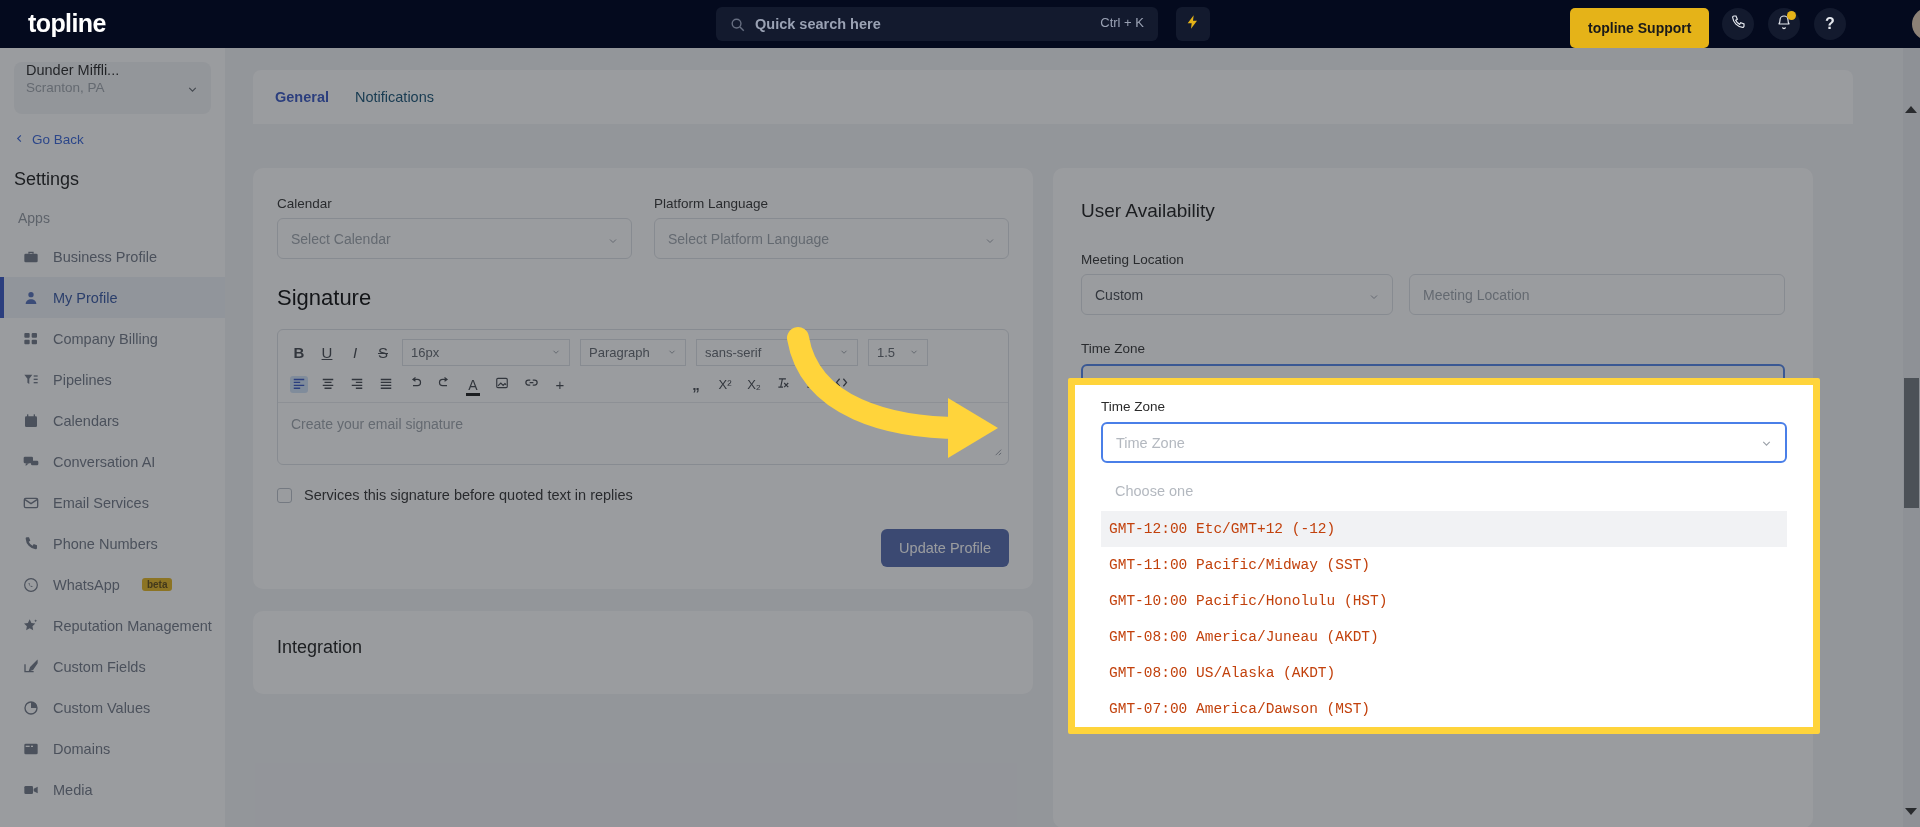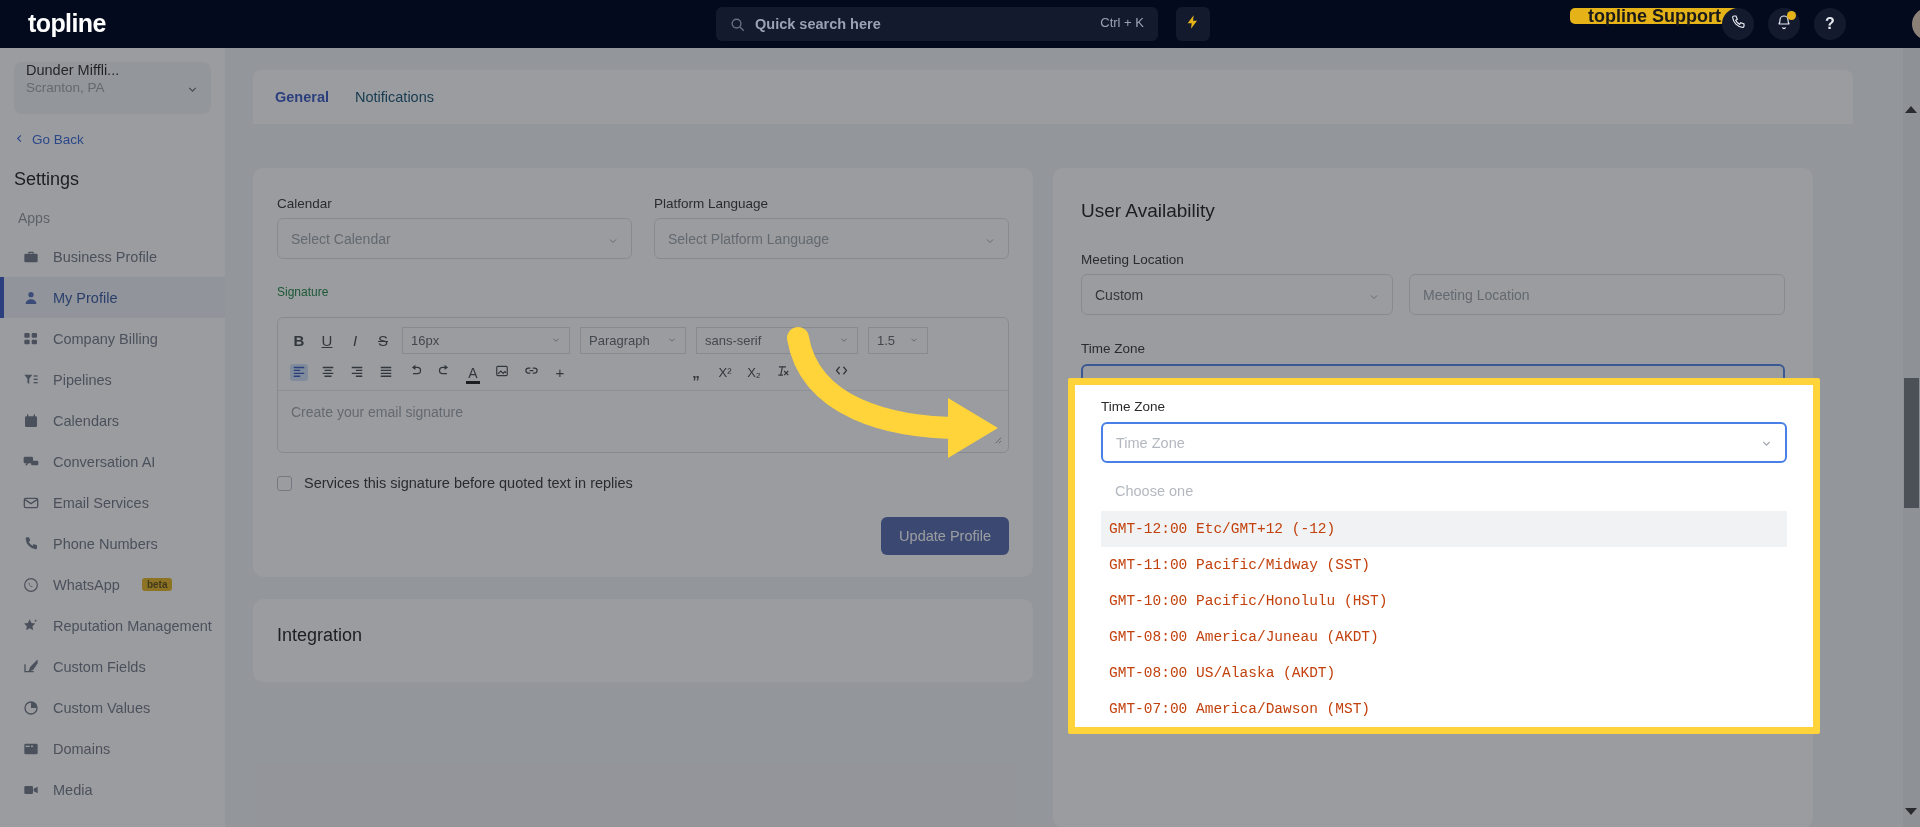--- a/index.html
+++ b/index.html
@@ -26,23 +26,23 @@
   .search-ico{ margin-left:14px; width:15px; height:15px; flex:0 0 auto; opacity:.62; }
   .search-ph{ margin-left:10px; font-size:14.5px; color:#9aa2b4; font-weight:600; }
   .search-kbd{
     position:absolute; right:14px; top:8px; font-size:13px; color:#9aa2b4;
   }
   .bolt-btn{
     position:absolute; left:1176px; top:7px; width:34px; height:34px;
     background:#131a2e; border-radius:6px; display:flex; align-items:center; justify-content:center;
   }
   .support-btn{
-    position:absolute; left:1570px; top:8px; height:16px; padding:0 18px;
+    position:absolute; left:1570px; top:8px; height:40px; padding:0 18px;
     background:#e5b318; border-radius:5px; display:flex; align-items:center;
-    font-size:18px; font-weight:700; color:#1a1a1a;
+    font-size:14px; font-weight:700; color:#1a1a1a;
   }
   .circ{
     position:absolute; top:8px; width:32px; height:32px; border-radius:50%;
     background:#131a2e; display:flex; align-items:center; justify-content:center;
   }
   .c-phone{ left:1722px; }
   .c-bell{ left:1768px; }
   .c-help{ left:1814px; }
   .avatar{
     position:absolute; left:1912px; top:8px; width:32px; height:32px; border-radius:50%;
@@ -109,21 +109,21 @@
   }
   .row2{ display:flex; gap:22px; margin-top:6px; }
   .fld{ flex:1; }
   .flabel{ font-size:13.5px; color:#2b2b2b; margin-bottom:7px; }
   .select, .input{
     height:41px; border:1px solid #dcdfe4; border-radius:6px;
     display:flex; align-items:center; padding:0 13px;
     font-size:14px; color:#9aa0a8; background:#fff; position:relative;
   }
   .select .chev{ position:absolute; right:12px; top:15px; }
-  .sec-h{ font-size:12px; color:#15803d; margin:26px 0 16px 0; }
+  .sec-h{ font-size:22px; color:#000000; margin:26px 0 16px 0; }
   .toggle-row{ display:flex; align-items:center; gap:14px; }
   .toggle{
     width:34px; height:18px; border-radius:9px; background:#c9ced6; position:relative;
   }
   .toggle .knob{
     position:absolute; left:2px; top:2px; width:14px; height:14px; border-radius:50%; background:#fff;
   }
   .toggle-lbl{ font-size:14.5px; color:#2b2b2b; }
 
   .editor{

